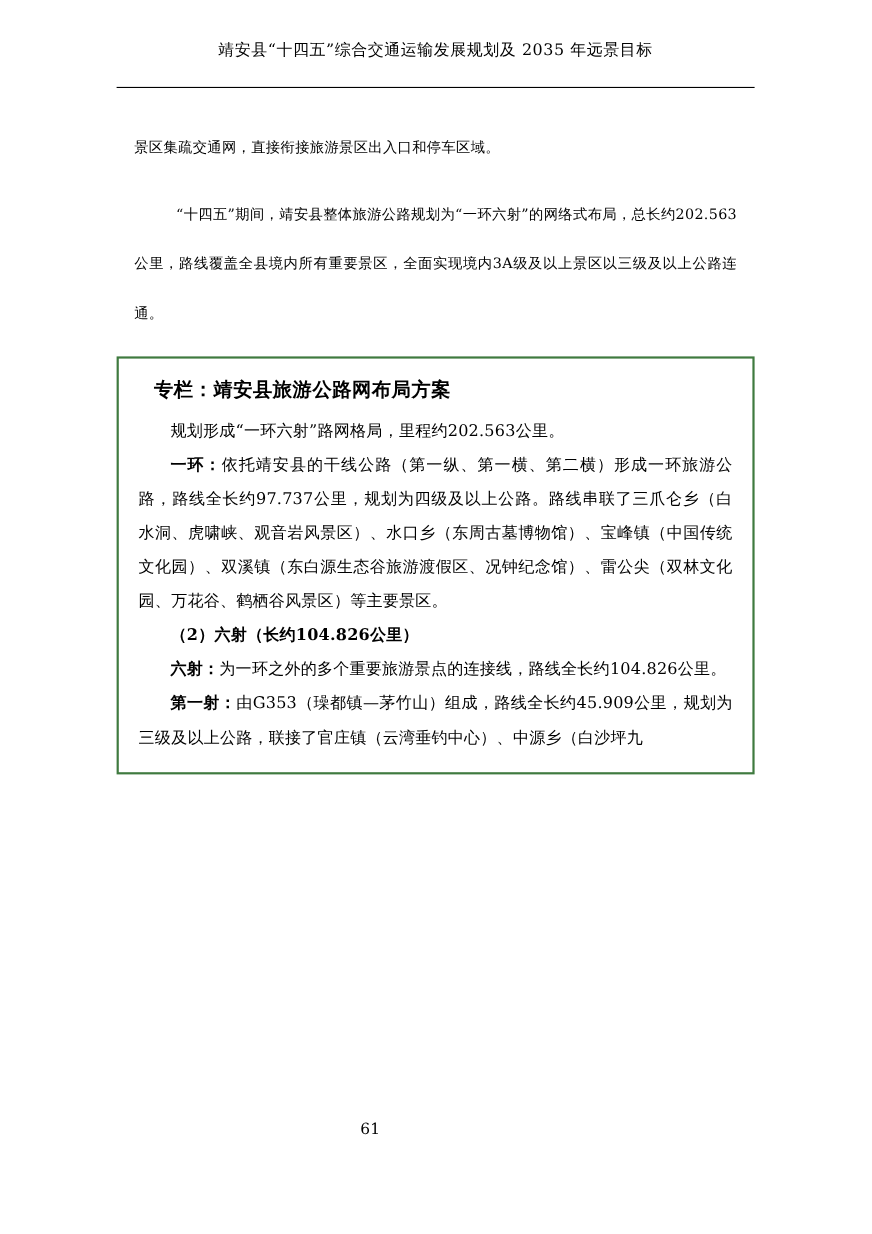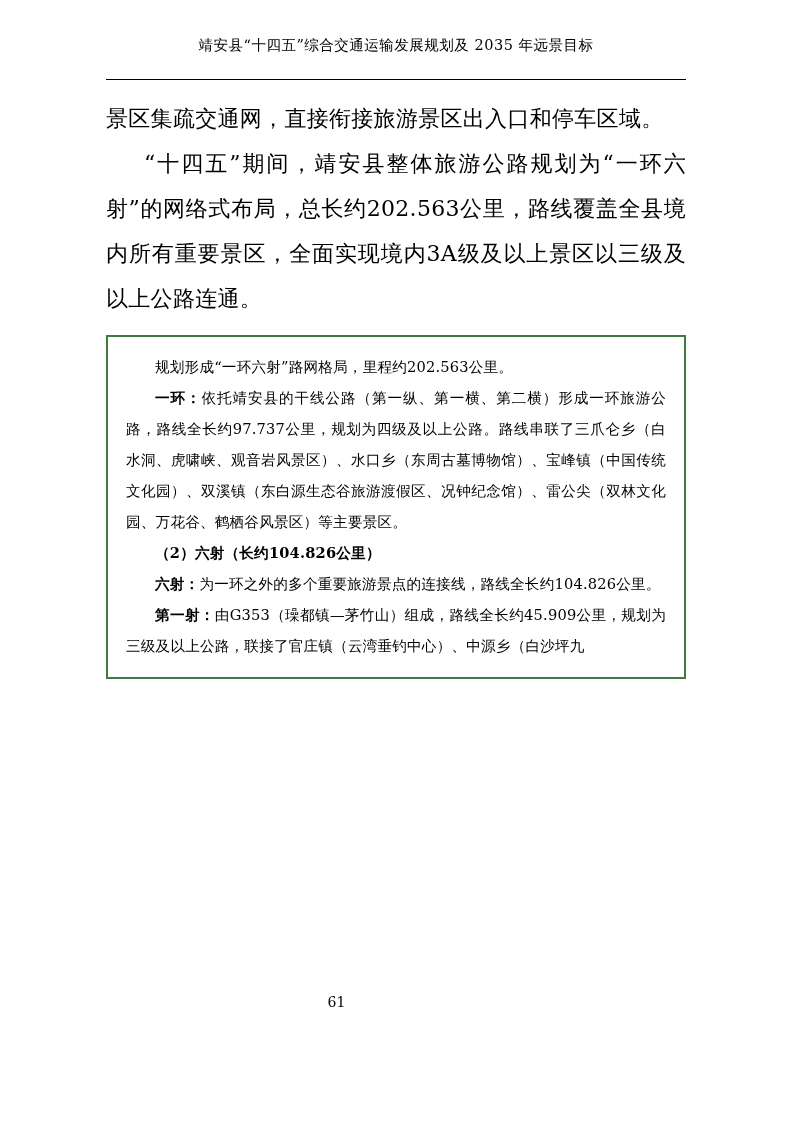--- a/index.html
+++ b/index.html
@@ -39,22 +39,22 @@
     width: 580px;
     border-bottom: 1.2px solid #000;
   }
   .content {
     position: absolute;
     top: 96px;
     left: 106px;
     width: 580px;
   }
   p.body-par {
-    margin: 0;
-    font-size: 22px;
+    margin: 16px;
+    font-size: 13px;
     line-height: 45px;
     text-align: justify;
     text-justify: inter-ideograph;
     letter-spacing: 0.3px;
   }
   p.indent {
     text-indent: 38px;
   }
   .callout {
     margin-top: 14px;
@@ -78,21 +78,21 @@
     letter-spacing: 0.2px;
   }
   .callout p.ind {
     text-indent: 29px;
   }
   .b {
     font-weight: bold;
   }
   .pagenum {
     position: absolute;
-    top: 994px;
+    top: 1019px;
     left: 0;
     width: 673px;
     text-align: center;
     font-size: 14px;
     font-family: "DejaVu Serif", "Liberation Serif", serif;
   }
 </style>
 </head>
 <body>
 
@@ -100,20 +100,21 @@
 
   <div class="header">靖安县“十四五”综合交通运输发展规划及 2035 年远景目标</div>
   <div class="header-rule"></div>
 
   <div class="content">
 
     <p class="body-par">景区集疏交通网，直接衔接旅游景区出入口和停车区域。</p>
     <p class="body-par indent">“十四五”期间，靖安县整体旅游公路规划为“一环六射”的网络式布局，总长约202.563公里，路线覆盖全县境内所有重要景区，全面实现境内3A级及以上景区以三级及以上公路连通。</p>
 
     <div class="callout">
+      <div class="callout-title">专栏：靖安县旅游公路网布局方案</div>
 
       <p class="ind">规划形成“一环六射”路网格局，里程约202.563公里。</p>
 
 
       <p class="ind"><span class="b">一环：</span><span>依托靖安县的干线公路（第一纵、第一横、第二横）形成一环旅游公路，路线全长约97.737公里，规划为四级及以上公路。路线串联了三爪仑乡（白水洞、虎啸峡、观音岩风景区）、水口乡（东周古墓博物馆）、宝峰镇（中国传统文化园）、双溪镇（东白源生态谷旅游渡假区、况钟纪念馆）、雷公尖（双林文化园、万花谷、鹤栖谷风景区）等主要景区。</span></p>
 
       <p class="ind b">（2）六射（长约104.826公里）</p>
 
       <p class="ind"><span class="b">六射：</span><span>为一环之外的多个重要旅游景点的连接线，路线全长约104.826公里。</span></p>
 

